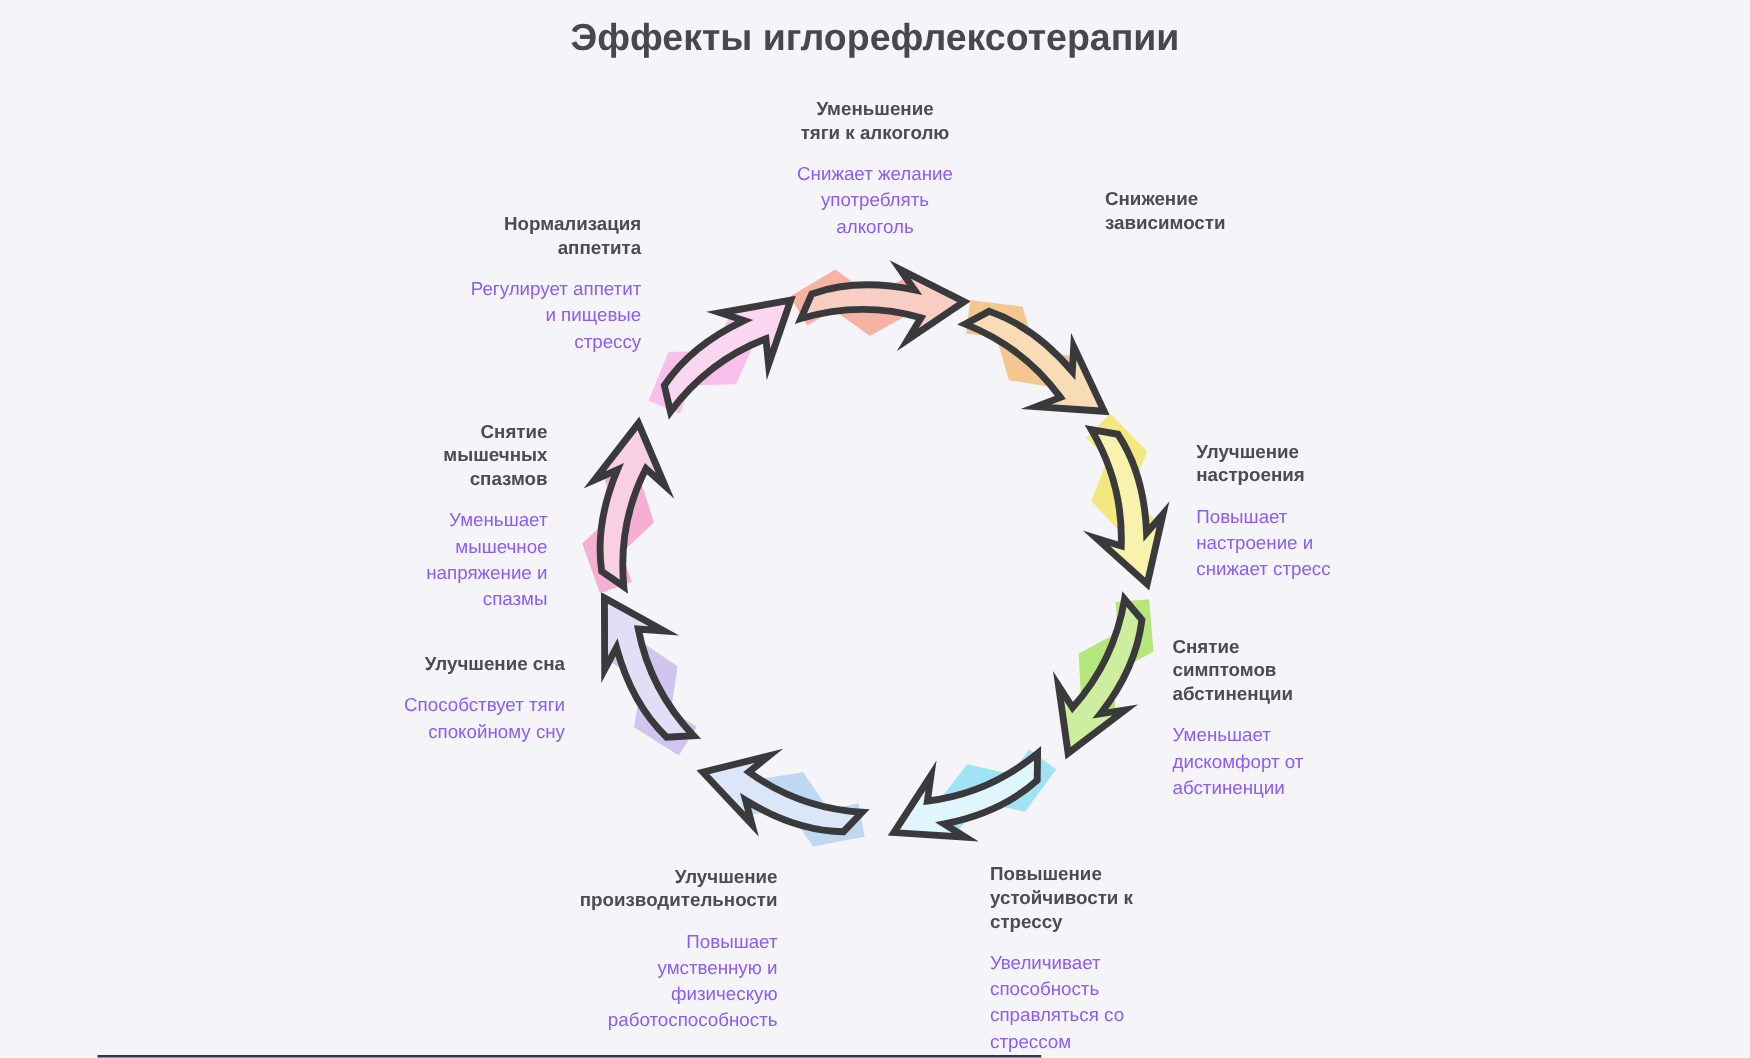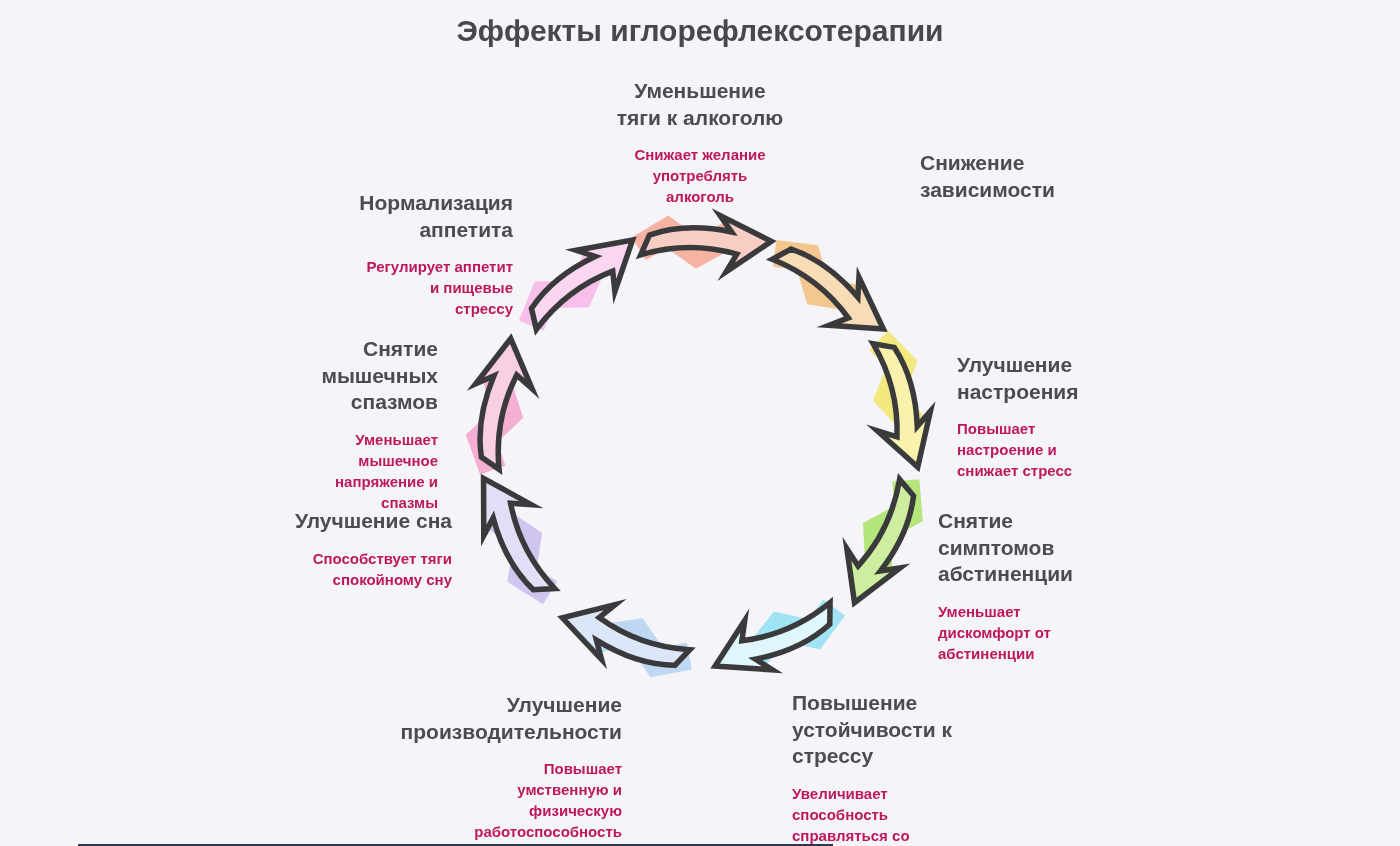--- a/index.html
+++ b/index.html
@@ -10,37 +10,37 @@
   }
   .page-title{
     position:absolute;top:14px;left:0;width:1400px;
     text-align:center;font-size:30px;font-weight:700;color:#48484c;
   }
   .arrow-layer{position:absolute;left:0;top:0;pointer-events:none;}
   .arrow-glow{fill:none;stroke-width:27;stroke-linejoin:miter;stroke-miterlimit:6;}
   .arrow-body{stroke:#3a3a3c;stroke-width:5.5;stroke-linejoin:miter;stroke-miterlimit:5;}
   .step{position:absolute;}
   .step .heading{
-    display:block;font-size:21px;font-weight:700;color:#4c4c50;
+    display:block;font-size:15px;font-weight:700;color:#4c4c50;
     line-height:1.27;white-space:pre-line;
   }
   .step .desc{
-    display:block;margin-top:13px;font-size:15px;font-weight:700;color:#be185d;
+    display:block;margin-top:13px;font-size:15px;font-weight:400;color:#8b5cf6;
     line-height:1.4;white-space:pre-line;
   }
   
   .s1{left:555px;top:78px;width:290px;text-align:center;}
-  .s2{left:920px;top:150px;width:210px;text-align:left;}
+  .s2{left:884px;top:150px;width:210px;text-align:left;}
   .s3{left:957px;top:352px;width:200px;text-align:left;}
   .s4{left:938px;top:508px;width:210px;text-align:left;}
   .s5{left:792px;top:690px;width:225px;text-align:left;}
   .s6{left:372px;top:692px;width:250px;text-align:right;}
-  .s7{left:252px;top:508px;width:200px;text-align:right;}
+  .s7{left:252px;top:522px;width:200px;text-align:right;}
   .s8{left:258px;top:336px;width:180px;text-align:right;}
-  .s9{left:313px;top:170px;width:200px;text-align:right;margin-top:20px;}
+  .s9{left:313px;top:170px;width:200px;text-align:right;}
   .bottom-bar{position:absolute;left:78px;top:844px;width:755px;height:2px;background:#2c3850;}
 </style>
 </head>
 <body>
 
 <div class="page-title">Эффекты иглорефлексотерапии</div>
 
 <svg class="arrow-layer" width="1400" height="846" viewBox="0 0 1400 846">
   <g transform="rotate(2 700 448) translate(700 241)">
     <path class="arrow-glow" d="M -68,10 L -40,-8 L -10,12 L 20,-6 L 44,6" stroke="#f6b3a2"></path>

